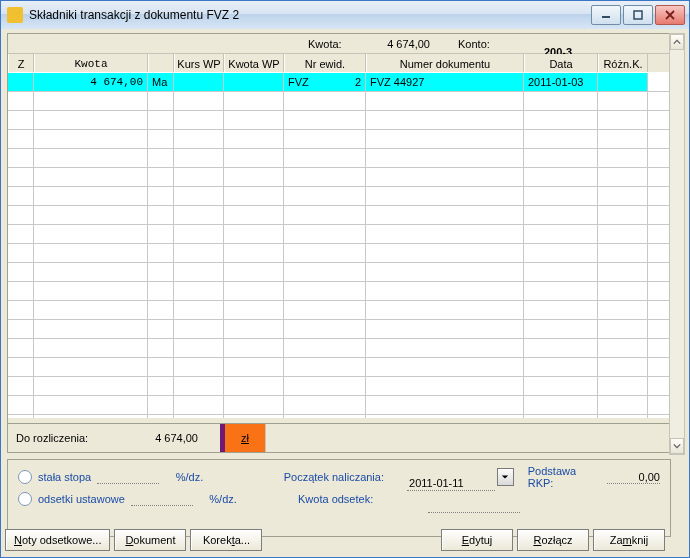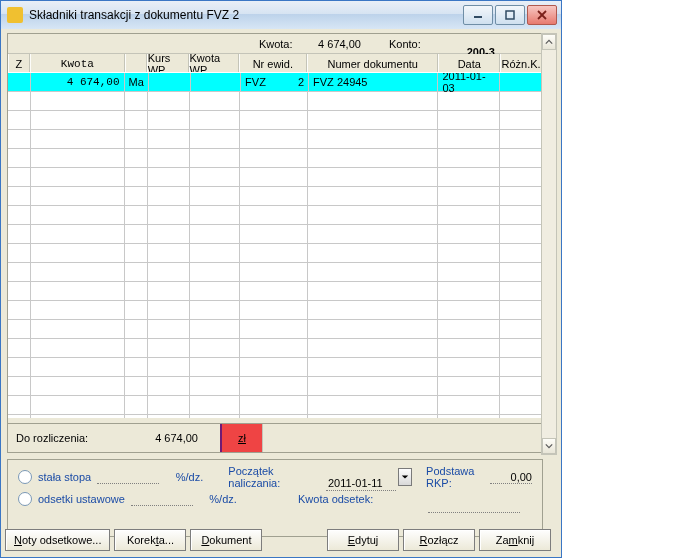--- a/index.html
+++ b/index.html
@@ -1,16 +1,16 @@
 <!DOCTYPE html>
 <html><head>
 <meta charset="utf-8">
 <style>
 html,body{margin:0;padding:0;font-family:Tahoma,Arial,sans-serif;font-size:11px;background:#fff;}
-.window{width:562px;height:558px;box-sizing:border-box;border:1px solid #3a76c4;background:#ece9d8;position:relative;}
+.window{width:690px;height:558px;box-sizing:border-box;border:1px solid #3a76c4;background:#ece9d8;position:relative;}
 .titlebar{height:28px;background:linear-gradient(to bottom,#e9eff7 0%,#d7e4f2 45%,#bcd2ea 46%,#d7e6f5 100%);display:flex;align-items:center;border-bottom:1px solid #9fb8d4;}
 .titlebar .tb-icon{width:16px;height:16px;margin:0 6px;background:#f0c030;border-radius:2px;}
 .titlebar .title{flex:1;color:#000;font-size:12px;}
 .sysbtns{display:flex;gap:2px;margin-right:4px;}
 .sysbtn{width:28px;height:18px;border:1px solid #6f8ea6;border-radius:2px;background:linear-gradient(#f3f7fb,#cfe0ef);display:flex;align-items:center;justify-content:center;font-size:10px;color:#304b63;}
 .sysbtn.close{background:linear-gradient(#f7c7c2,#e77a6f);border-color:#b0594e;color:#7a201a;}
 .client{position:absolute;top:28px;left:0;right:0;bottom:0;background:#ece9d8;padding:0;box-sizing:border-box;}
 .panel{border:1px solid #a0a090;background:#ece9d8;box-sizing:border-box;}
 .toppanel{position:absolute;left:6px;right:18px;top:4px;height:420px;}
 .inforow{height:19px;display:flex;align-items:center;background:#ece9d8;border-bottom:1px solid #c4c4b8;}
@@ -23,40 +23,40 @@
 .gridhdr div{box-sizing:border-box;border-right:1px solid #c4c4b8;border-left:1px solid #fdfdfa;display:flex;align-items:center;justify-content:center;background:#ece9d8;}
 .col-z{width:26px;} .col-kwota{width:114px;font-family:Liberation Mono, monospace;} .col-side{width:26px;} .col-kurs{width:50px;} .col-kwp{width:60px;} .col-nrew{width:82px;} .col-numd{width:158px;} .col-data{width:74px;} .col-rk{width:50px;}
 .gridbody{position:absolute;top:38px;left:0;right:0;bottom:34px;border-top:1px solid #fff;background:#fff;overflow:hidden;}
 .gridrow{height:18px;display:flex;border-bottom:1px solid #c8c8c8;}
 .gridrow div{box-sizing:border-box;border-right:1px solid #c8c8c8;padding:0 4px;display:flex;align-items:center;background:#fff;}
 .gridrow.sel div{background:#00ffff;}
 .gridrow .r{justify-content:flex-end;}
 .summary{position:absolute;left:0;right:0;bottom:0;height:28px;border-top:1px solid #a0a090;display:flex;align-items:center;background:#ece9d8;}
 .summary .slbl{width:110px;padding-left:8px;}
 .summary .sval{width:72px;text-align:right;padding-right:6px;}
-.summary .sunit{width:40px;text-align:center;border-left:2px solid #701a75;border-right:1px solid #c4c4b8;height:100%;display:flex;align-items:center;justify-content:center;background:#ef4444;text-decoration:underline;}
+.summary .sunit{width:40px;text-align:center;border-left:5px solid #701a75;border-right:1px solid #c4c4b8;height:100%;display:flex;align-items:center;justify-content:center;background:#f97316;text-decoration:underline;}
 .vscroll{position:absolute;right:4px;top:4px;width:14px;height:420px;background:#f0ede1;border:1px solid #c4c4b8;}
 .vscroll .arr{height:14px;background:linear-gradient(#fefdf8,#e8e5d7);border:1px solid #c4c4b8;display:flex;align-items:center;justify-content:center;font-size:8px;color:#5a5a5a;}
 .vscroll .arr.bot{position:absolute;bottom:0;left:0;right:0;}
 .optpanel{position:absolute;left:6px;right:18px;top:430px;height:78px;border:1px solid #a0a090;box-sizing:border-box;padding:6px 10px;}
 .optrow{height:22px;display:flex;align-items:center;}
 .optleft{width:280px;display:flex;align-items:center;gap:6px;}
 .radio{width:12px;height:12px;border:1px solid #7a98b6;border-radius:50%;background:#fff;display:flex;align-items:center;justify-content:center;}
 .radio.checked::after{content:"";width:5px;height:5px;border-radius:50%;background:#3c7b23;}
 .optlbl{color:#1a4ba6;}
 .pfx{color:#1a4ba6;width:38px;text-align:right;}
 .uline{border-bottom:1px dotted #808080;height:13px;}
 .opt-uline{width:62px;}
 .midcol{width:130px;color:#1a4ba6;}
 .valfld{width:88px;border-bottom:1px dotted #808080;height:14px;padding:0 2px;display:flex;align-items:center;color:#000;margin-top:13px;}
 .ddbtn{width:16px;height:16px;border:1px solid #7a7a7a;background:linear-gradient(#fdfdfd,#d9d9d9);display:flex;align-items:center;justify-content:center;margin-left:2px;}
 .ddbtn svg{width:8px;height:8px;}
 .rcol{margin-left:14px;color:#1a4ba6;}
 .rval{width:56px;text-align:right;border-bottom:1px dotted #808080;color:#000;margin-left:6px;}
-.btnbar{position:absolute;left:4px;right:6px;bottom:4px;height:26px;display:flex;align-items:center;}
+.btnbar{position:absolute;left:4px;right:20px;bottom:4px;height:26px;display:flex;align-items:center;}
 .btn{height:22px;border:1px solid #7d7d7d;background:linear-gradient(#fefefe,#ece9d8);padding:0 8px;display:flex;align-items:center;justify-content:center;margin-right:4px;box-shadow:inset 1px 1px 0 #fff;min-width:72px;box-sizing:border-box;}
 .btn .ul{text-decoration:underline;}
 .btnbar .spacer{flex:1;}
 </style>
 </head>
 <body>
 
 <div class="window">
 
   <div class="titlebar">
@@ -108,21 +108,21 @@
         <div class="gridrow sel">
           <div class="col-z"></div>
           <div class="col-kwota r">4 674,00</div>
           <div class="col-side">Ma</div>
           <div class="col-kurs"></div>
           <div class="col-kwp"></div>
           <div class="col-nrew" style="justify-content:space-between;">
             <span>FVZ</span>
               <span>2</span>
           </div>
-          <div class="col-numd">FVZ 24945</div>
+          <div class="col-numd">FVZ 44927</div>
           <div class="col-data">2011-01-03</div>
           <div class="col-rk"></div>
         </div>
 
         <div class="gridrow">
             <div class="col-z"></div>
             <div class="col-kwota"></div>
             <div class="col-side"></div>
             <div class="col-kurs"></div>
             <div class="col-kwp"></div>
@@ -368,24 +368,24 @@
         <div class="midcol">Kwota odsetek:</div>
         <div class="valfld"></div>
       </div>
     </div>
 
     <div class="btnbar">
       <div class="btn">
           <span><span class="ul">N</span><span>oty odsetkowe...</span></span>
         </div>
       <div class="btn">
+          <span><span class="ul">D</span><span>okument</span></span>
+        </div>
+      <div class="btn">
           <span><span>Korek</span><span class="ul">t</span><span>a...</span></span>
-        </div>
-      <div class="btn">
-          <span><span class="ul">D</span><span>okument</span></span>
         </div>
       <div class="spacer"></div>
       <div class="btn">
           <span><span class="ul">E</span><span>dytuj</span></span>
         </div>
       <div class="btn">
           <span><span class="ul">R</span><span>ozłącz</span></span>
         </div>
       <div class="btn">
           <span><span>Za</span><span class="ul">m</span><span>knij</span></span>

